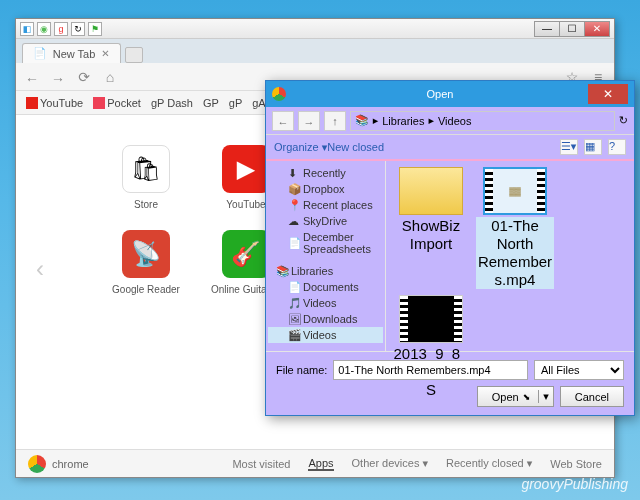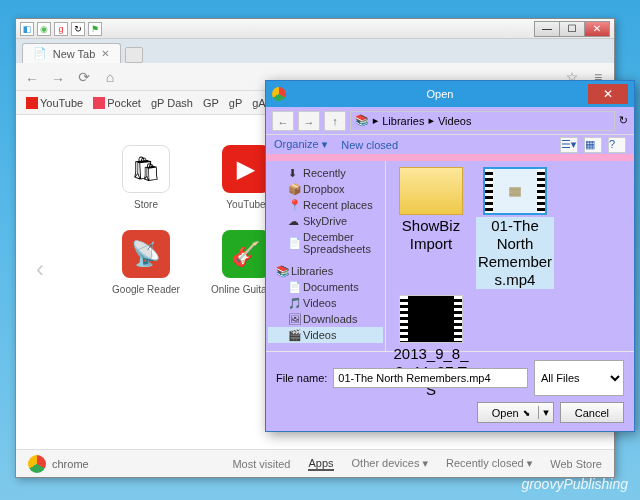--- a/index.html
+++ b/index.html
@@ -46,21 +46,21 @@
 .fd-title{height:26px;background:#2e9be0;color:#fff;display:flex;align-items:center;padding:0 6px;font-size:12px}
 .fd-title .ico{width:14px;height:14px;margin-right:6px}
 .fd-title .ttl{flex:1;text-align:center}
 .fd-close{width:40px;height:20px;background:#c8453b;color:#fff;text-align:center;line-height:20px;font-size:12px}
 
 .fd-nav{height:28px;display:flex;align-items:center;padding:0 6px;gap:4px;border-bottom:1px solid #ddd}
 .fd-navbtn{width:22px;height:20px;border:1px solid #ccc;background:#f4f4f4;text-align:center;line-height:18px;color:#666}
 .fd-path{flex:1;height:20px;border:1px solid #ccc;display:flex;align-items:center;padding:0 4px;gap:4px;font-size:10px}
 .fd-search{width:100px;height:20px;border:1px solid #ccc;padding:0 4px;font-size:10px;color:#888}
 
-.fd-toolbar{height:26px;display:flex;align-items:center;padding:0 8px;gap:14px;border-bottom:7px solid #f9a8d4;font-size:11px;color:#2a5db0}
+.fd-toolbar{height:26px;display:flex;align-items:center;padding:0 8px;border-bottom:2px solid #f9a8d4;font-size:11px;color:#2a5db0}
 .fd-toolbar .right{margin-left:auto;display:flex;gap:6px}
 .fd-tico{width:18px;height:16px;border:1px solid #ccc;background:#f8f8f8}
 
 .fd-body{display:flex;height:190px}
 .fd-side{width:120px;border-right:1px solid #e5e5e5;padding:4px 2px;overflow:hidden}
 .tree-item{display:flex;align-items:center;gap:3px;padding:2px 2px 2px 8px;font-size:10px;color:#333}
 .tree-item.indent{padding-left:20px}
 .tree-item.sel{background:#cde6f7}
 .tree-ico{width:12px;height:12px;display:inline-block}
 
@@ -68,21 +68,21 @@
 .file-item{width:78px;display:flex;flex-direction:column;align-items:center;gap:2px}
 .file-thumb{width:64px;height:48px;border:1px solid #ccc;background:#f4f4f4;display:flex;align-items:center;justify-content:center}
 .file-item.sel .file-thumb{border:2px solid #2e9be0;background:#e6f2fb}
 .file-item.sel .file-name{background:#cde6f7}
 .file-name{font-size:15px;text-align:center;line-height:1.2;word-break:break-word}
 
 .fd-bottom{padding:8px 10px;border-top:1px solid #e5e5e5}
 .fd-row{display:flex;align-items:center;gap:6px;margin-bottom:6px}
 .fd-row label{font-size:11px}
 .fd-input{flex:1;height:20px;border:1px solid #aaa;padding:0 4px;font-size:11px;background:#fff}
-.fd-select{width:90px;height:36px;border:1px solid #aaa;font-size:11px;background:#fff;padding:0 2px}
+.fd-select{width:90px;height:20px;border:1px solid #aaa;font-size:11px;background:#fff;padding:0 2px}
 .fd-buttons{display:flex;justify-content:flex-end;gap:6px}
 .fd-btn{height:21px;padding:0 14px;border:1px solid #999;background:linear-gradient(#fdfdfd,#e5e5e5);font-size:11px;display:flex;align-items:center;gap:4px}
 .fd-btn.split{padding-right:4px}
 .fd-btn .drp{border-left:1px solid #999;padding-left:4px;margin-left:4px}
 
 .folder-ico{background:linear-gradient(#fce79a,#f0c94a);border:1px solid #d4a93a}
 .video-thumb{background:#000;position:relative}
 .video-thumb::before,.video-thumb::after{content:"";position:absolute;top:0;bottom:0;width:8px;background:repeating-linear-gradient(#fff 0 3px,#000 3px 6px)}
 .video-thumb::before{left:0}.video-thumb::after{right:0}
 </style>

